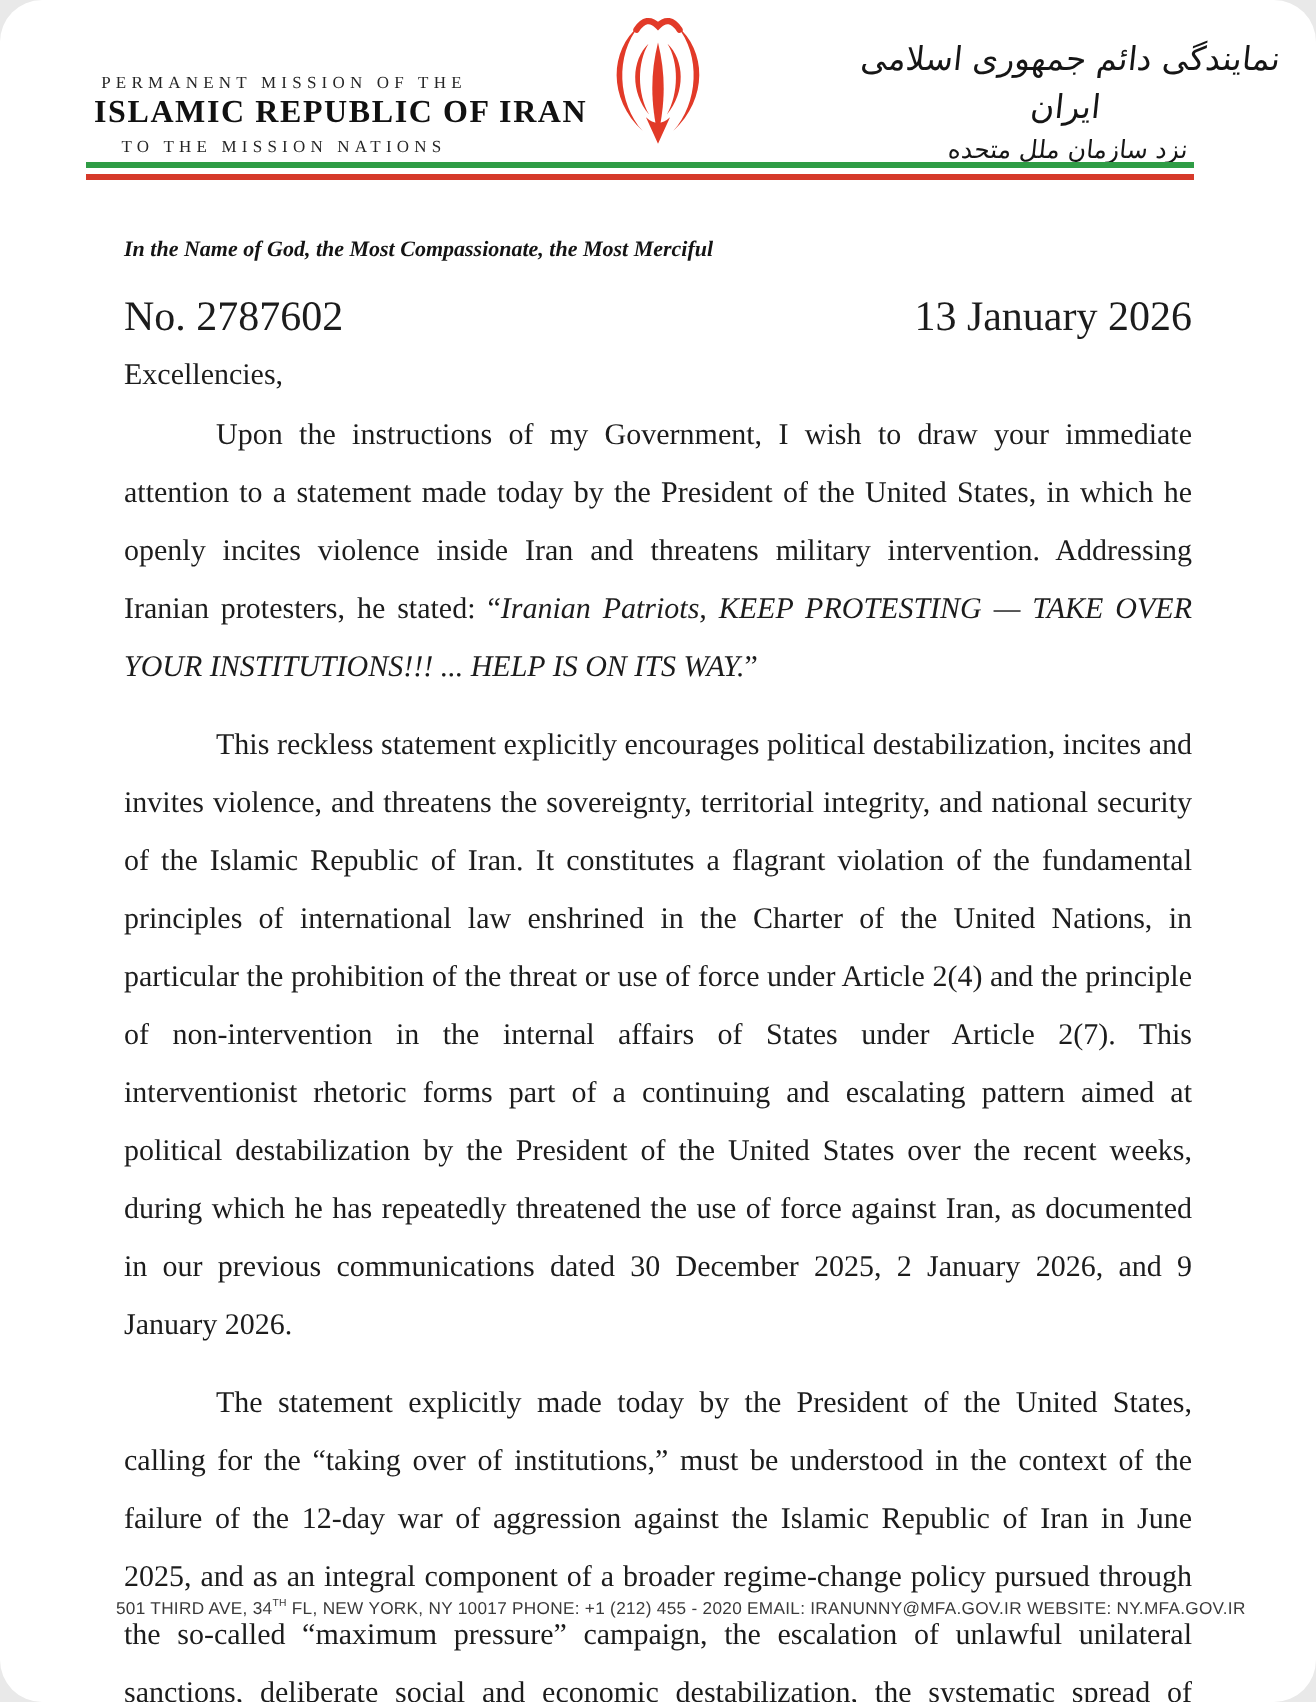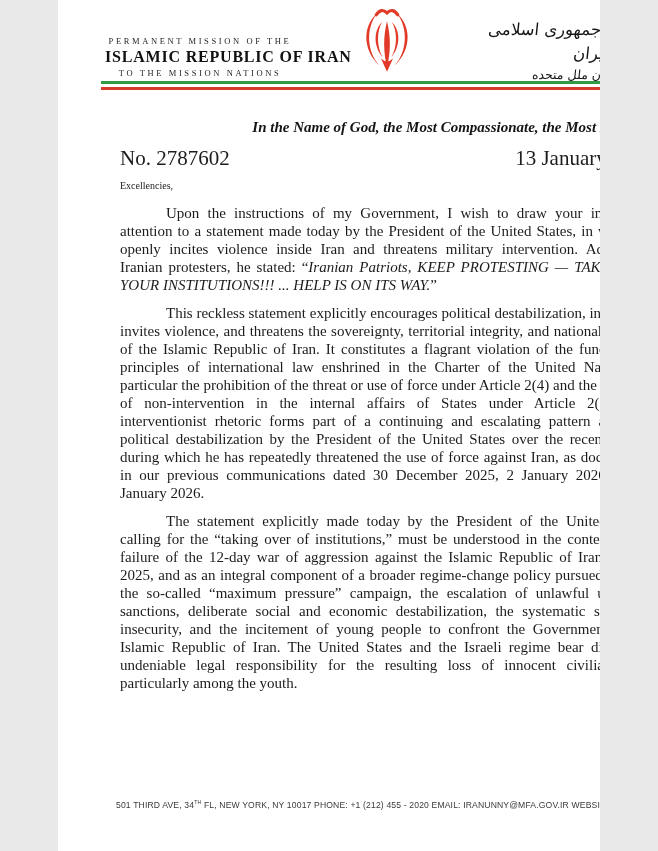--- a/index.html
+++ b/index.html
@@ -1,23 +1,24 @@
 <!DOCTYPE html>
 <html><head>
 <meta charset="utf-8">
 <style>
   html,body { margin:0; padding:0; background:#e9e9e9; }
   .page {
     position:relative;
-    width:542px; height:851px;
+    width:658px; height:851px;
     margin:0 auto;
     background:#ffffff;
     font-family:"Liberation Serif", serif;
     color:#1c1c1c;
     overflow:hidden;
+    border-radius:21px;
   }
 
   
   .header-left {
     position:absolute; left:47px; top:36px; width:190px;
     text-align:center;
   }
   .header-left .hl1, .header-left .hl3 {
     font-size:8.5px; letter-spacing:2.6px; color:#262626; white-space:nowrap;
   }
@@ -42,40 +43,40 @@
     background:#2f9c45;
   }
   .flag-line-red {
     position:absolute; left:43px; top:87px; width:554px; height:3px;
     background:#d63a2a;
   }
 
   
   .bismillah {
     position:absolute; left:62px; top:119px; width:534px;
-    text-align:right; font-weight:bold; font-style:italic;
-    font-size:15px; color:#141414;
+    text-align:left; font-weight:bold; font-style:italic;
+    font-size:11px; color:#141414;
   }
   .ref-row {
     position:absolute; left:62px; top:146px; width:534px;
     display:flex; justify-content:space-between; align-items:flex-start;
     font-size:21px;
   }
   .ref-row .date { }
   .salutation {
-    position:absolute; left:62px; top:180px; font-size:10px;
+    position:absolute; left:62px; top:180px; font-size:15px;
   }
 
   
   .body-text {
     position:absolute; left:62px; top:204px; width:534px;
   }
   .body-text p {
     margin:0 0 10px 0;
-    font-size:15px; line-height:18px;
+    font-size:15px; line-height:29px;
     text-align:justify; text-indent:46px;
     color:#1c1c1c;
   }
   .quote-italic { font-style:italic; }
 
   
   .footer {
     position:absolute; left:58px; top:799px; width:566px;
     font-family:"Liberation Sans", sans-serif;
     font-size:8.6px; letter-spacing:0.15px; color:#3a3a3a;

